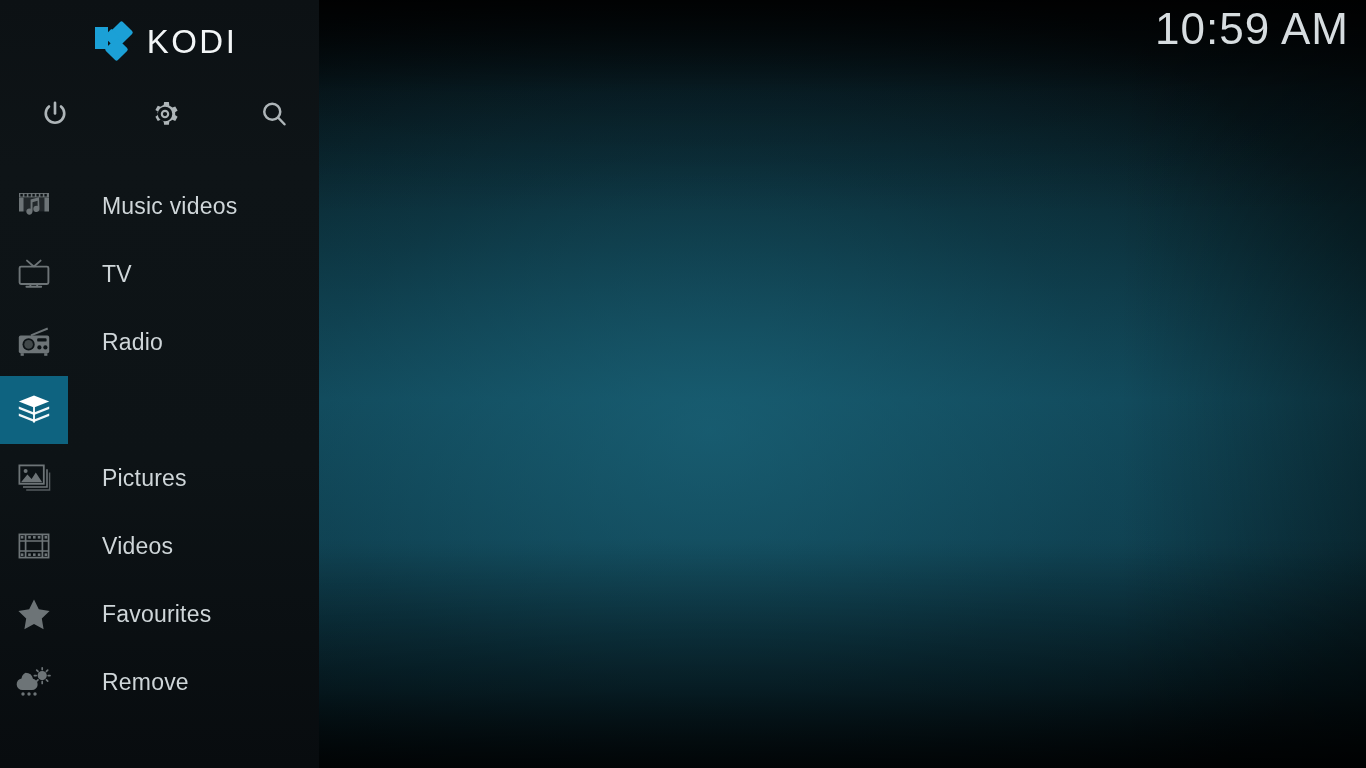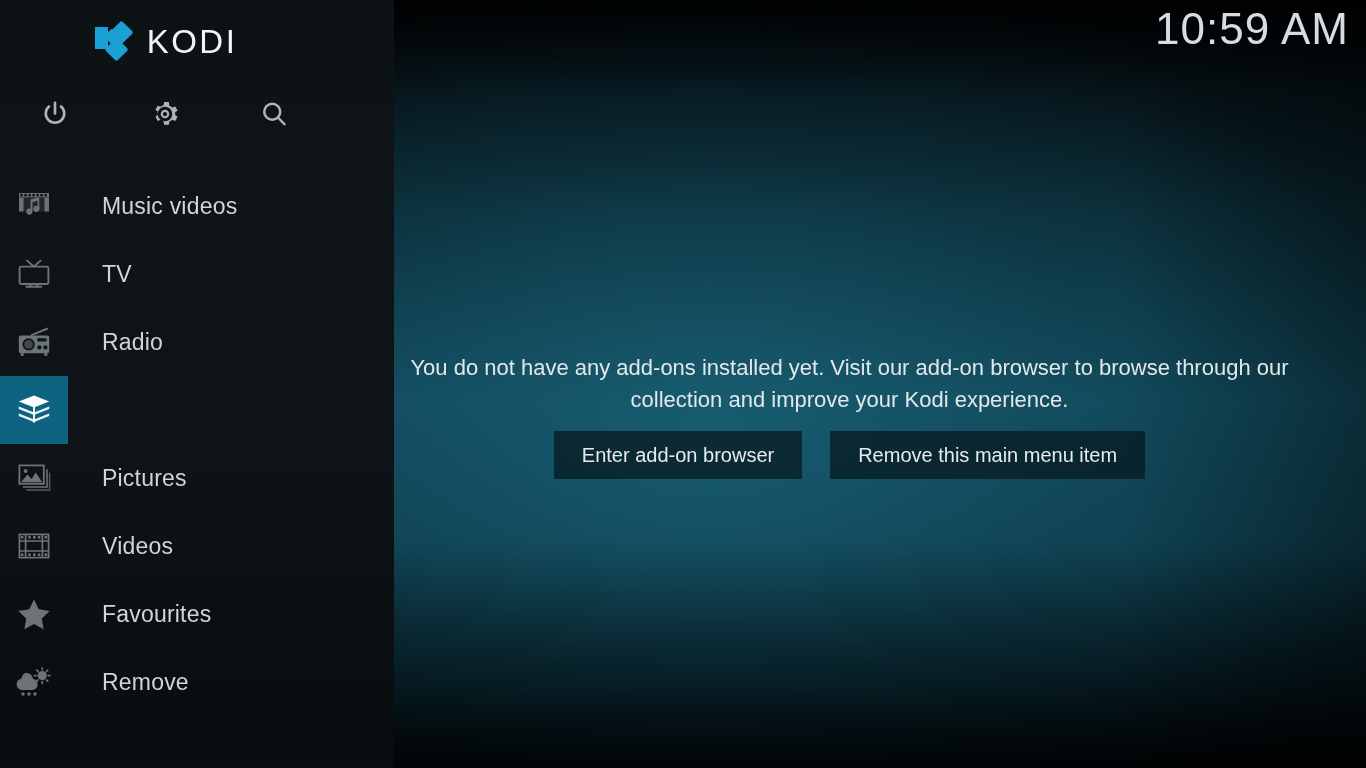--- a/index.html
+++ b/index.html
@@ -29,21 +29,21 @@
     width:1366px; height:768px;
     background:
       linear-gradient(180deg, rgba(0,0,0,0.85) 0%, rgba(0,0,0,0.18) 12%, rgba(0,0,0,0) 28%, rgba(0,0,0,0) 70%, rgba(0,0,0,0.42) 90%, rgba(0,0,0,0.80) 100%),
       linear-gradient(90deg, rgba(0,0,0,0.30) 0%, rgba(0,0,0,0) 18%, rgba(0,0,0,0) 82%, rgba(0,0,0,0.38) 100%);
     pointer-events:none;
   }
 
   
   .sidebar {
     position:absolute; left:0; top:0;
-    width:394px; height:768px;
+    width:319px; height:768px;
     background:linear-gradient(180deg, #0c1114 0%, #0e1417 22%, #0d1316 60%, #080c0f 100%);
     text-decoration:underline;
   }
 
   
   .logo-row {
     position:absolute; left:0; top:12px;
     width:329px; height:58px;
     display:flex; align-items:center; justify-content:center;
     gap:13px;
@@ -334,20 +334,15 @@
         </div>
         <div class="mi-label-wrap">
           <span class="mi-label">Remove</span>
         </div>
       </div>
 
     </div>
   </div>
 
   <div class="content">
-    <div class="message">You do not have any add-ons installed yet. Visit our add-on browser to browse through our collection and improve your Kodi experience.</div>
-    <div class="btn-row">
-      <div class="btn">Enter add-on browser</div>
-      <div class="btn">Remove this main menu item</div>
-    </div>
   </div>
 
 </div>
 
 </body></html>

